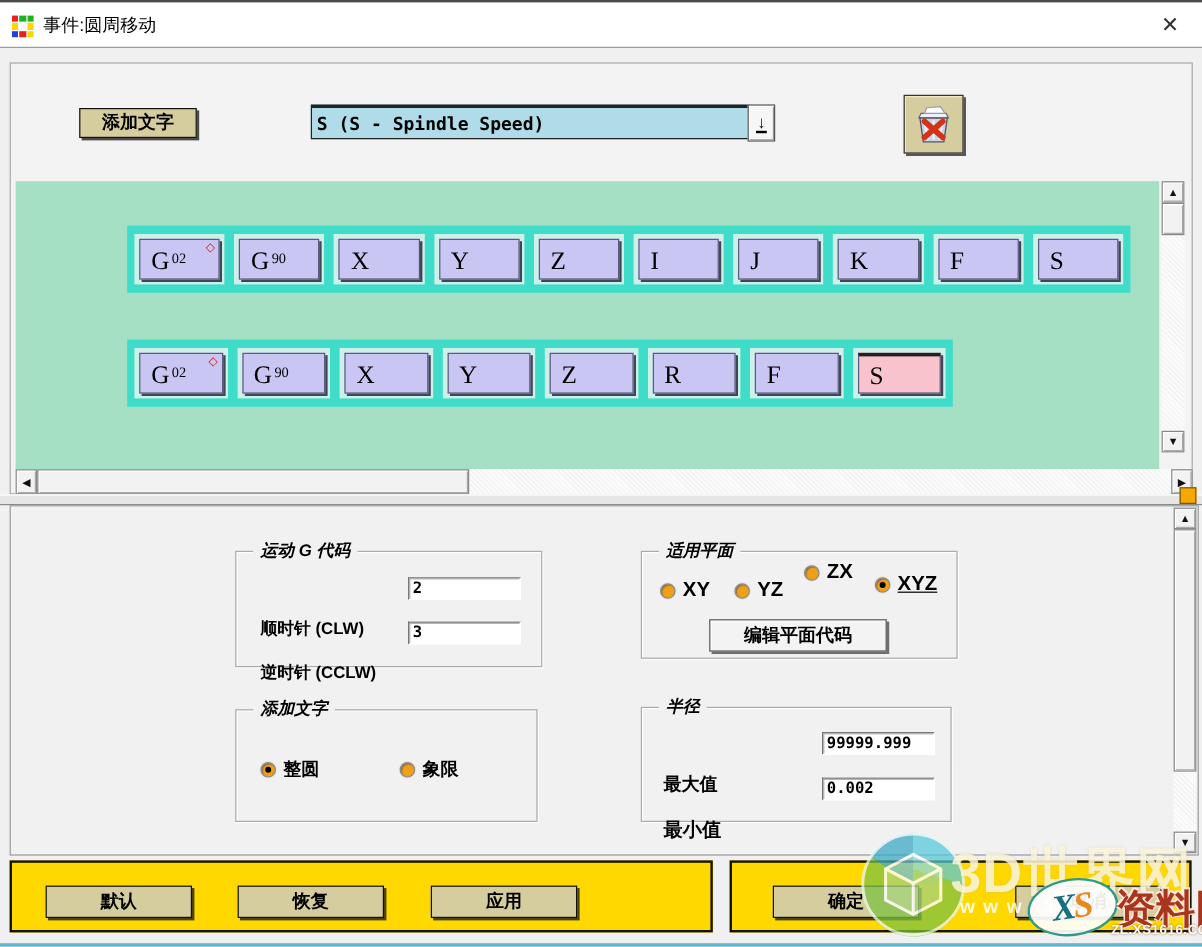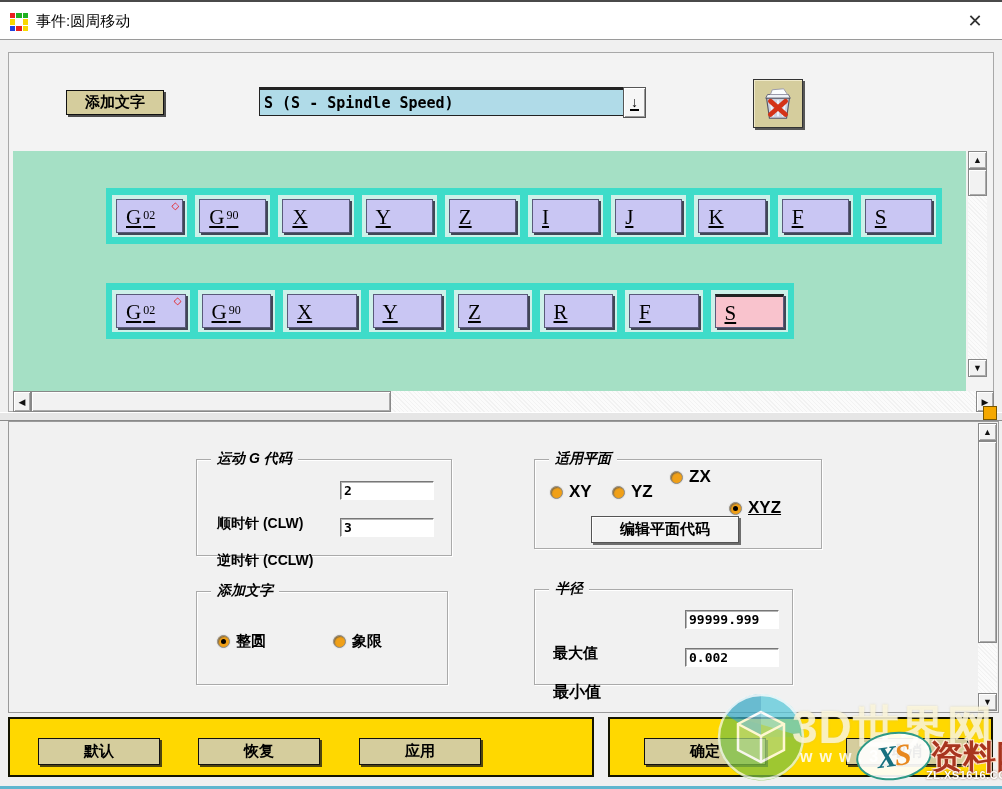--- a/index.html
+++ b/index.html
@@ -38,21 +38,21 @@
     display:flex;align-items:center;justify-content:center;cursor:pointer;box-sizing:border-box;}
   
   .canvas{position:absolute;left:4px;top:98px;width:953px;height:240px;background:#a5e0c5;overflow:hidden;}
   .code-row{position:absolute;height:56px;background:#3edcc9;display:flex;align-items:center;
     padding:0 6px;box-sizing:border-box;gap:8px;}
   .row1{left:93px;top:37px;width:836px;}
   .row2{left:93px;top:132px;width:688px;}
   .slot{flex:1;background:#cdf1e9;padding:4px;box-sizing:border-box;height:42px;display:flex;}
   .code-btn{flex:1;background:#c9c6f3;border:1px solid #5a5a7a;box-shadow:2px 2px 0 rgba(40,40,60,.85);
     font-family:"Liberation Serif",serif;font-size:21px;color:#000;
-    display:block;text-align:left;padding:2px 0 0 9px;position:relative;cursor:pointer;box-sizing:border-box;text-decoration:underline;}
+    display:block;text-align:left;padding:2px 0 0 9px;position:relative;cursor:pointer;box-sizing:border-box;}
   .code-btn .sup{font-size:12px;vertical-align:5px;margin-left:2px;}
   .code-btn .diamond{position:absolute;right:3px;top:0;color:#e81010;font-size:10px;}
   .code-btn.highlight{background:#f9c3cd;border-top:3px solid #222;}
   
   .sb-btn{position:absolute;background:#f2f2f2;border:1px solid #888;
     box-shadow:inset 1px 1px 0 #fff,inset -1px -1px 0 #aaa;display:flex;align-items:center;
     justify-content:center;font-size:9px;color:#111;cursor:pointer;box-sizing:border-box;}
   .sb-thumb{position:absolute;background:#f2f2f2;border:1px solid #888;
     box-shadow:inset 1px 1px 0 #fff,inset -1px -1px 0 #aaa;cursor:grab;box-sizing:border-box;}
   .sb-track{position:absolute;background:#f8f8f8;
@@ -64,21 +64,21 @@
     border-top:1px solid #fff;border-bottom:1px solid #8a8a8a;box-sizing:border-box;}
   .split-handle{position:absolute;left:983px;top:406px;width:14px;height:14px;background:#f5a800;
     border:1px solid #7a5800;box-sizing:border-box;cursor:row-resize;z-index:5;}
   
   .lower-panel{position:absolute;left:8px;top:421px;width:991px;height:292px;
     border:1px solid #9a9a9a;background:#f1f1f1;box-sizing:border-box;}
   .groupbox{position:absolute;border:1px solid #aaa;box-shadow:inset 1px 1px 0 #fff,1px 1px 0 #fff;}
   .groupbox .gtitle{position:absolute;top:-10px;left:14px;background:#f1f1f1;padding:0 6px;
     font-style:italic;font-weight:bold;font-size:14px;white-space:nowrap;}
   .g-motion{left:187px;top:37px;width:254px;height:95px;}
-  .g-plane{left:525px;top:37px;width:262px;height:88px;padding-left:24px;}
+  .g-plane{left:525px;top:37px;width:262px;height:88px;}
   .g-cycle{left:187px;top:169px;width:250px;height:92px;}
   .g-radius{left:525px;top:167px;width:257px;height:94px;}
   .fld-label{position:absolute;font-weight:bold;font-size:14px;white-space:nowrap;margin-top:32px;}
   .fld-input{position:absolute;width:94px;height:19px;background:#fff;
     border:1px solid #777;border-bottom-color:#fff;border-right-color:#fff;
     box-shadow:inset 1px 1px 0 #b5b5b5;font-family:"DejaVu Sans Mono",monospace;
     font-weight:bold;font-size:13px;padding:0 3px;box-sizing:border-box;}
   .radio-item{position:absolute;display:flex;align-items:center;gap:6px;cursor:pointer;}
   .radio-dot{width:13px;height:13px;border-radius:50%;background:#f0a018;
     border:1px solid #8a8a8a;box-shadow:inset 1px 1px 1px rgba(90,90,90,.7),0 0 0 1px #e8e8e8;
@@ -254,21 +254,21 @@
         <span class="radio-label">XY</span>
       </span>
     <span class="radio-item" style="left:77px;top:22px;">
         <span class="radio-dot"></span>
         <span class="radio-label">YZ</span>
       </span>
     <span class="radio-item" style="left:135px;top:7px;">
         <span class="radio-dot"></span>
         <span class="radio-label">ZX</span>
       </span>
-    <span class="radio-item selected" style="left:194px;top:38px;text-decoration:underline;">
+    <span class="radio-item selected" style="left:194px;top:17px;text-decoration:underline;">
         <span class="radio-dot"></span>
         <span class="radio-label">XYZ</span>
       </span>
     <div class="edit-plane-btn">编辑平面代码</div>
   </div>
 
   <div class="groupbox g-cycle">
     <span class="gtitle">添加文字</span>
     <span class="radio-item selected" style="left:20px;top:40px;">
         <span class="radio-dot"></span>

